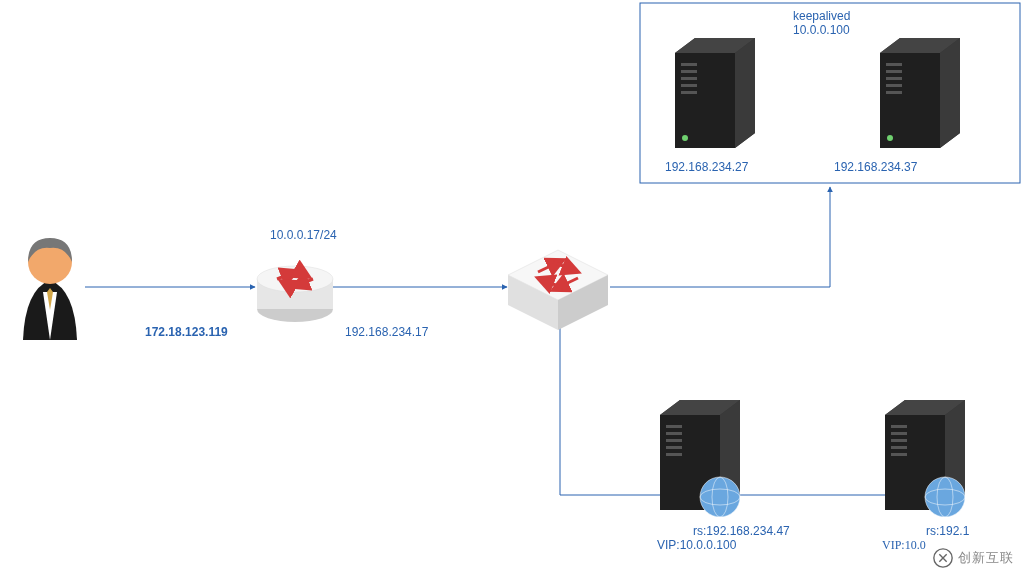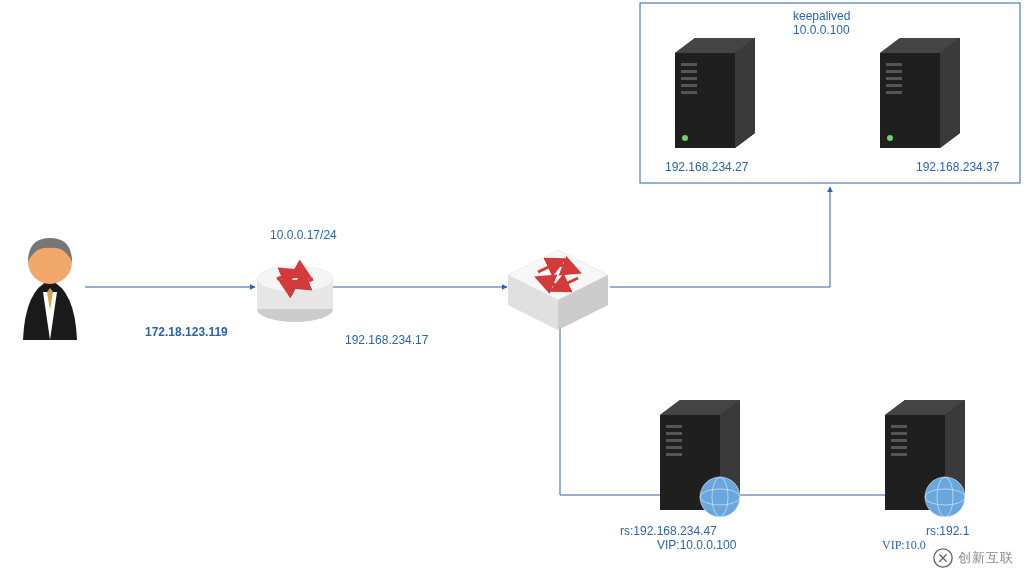--- a/index.html
+++ b/index.html
@@ -155,27 +155,27 @@
     <circle cx="60" cy="97" r="20" fill="#6aa7df"></circle>
     <ellipse cx="60" cy="97" rx="20" ry="8" fill="none" stroke="#fff" stroke-width="0.7" opacity="0.7"></ellipse>
     <ellipse cx="60" cy="97" rx="8" ry="20" fill="none" stroke="#fff" stroke-width="0.7" opacity="0.7"></ellipse>
     <circle cx="60" cy="97" r="20" fill="none" stroke="#fff" stroke-width="0.7" opacity="0.7"></circle>
   </g>
 </svg>
 
 <div class="label" style="left:793px; top:9px;">keepalived</div>
 <div class="label" style="left:793px; top:23px;text-align:center;">10.0.0.100</div>
 <div class="label" style="left:665px; top:160px;text-align:center;">192.168.234.27</div>
-<div class="label" style="left:916px; top:160px;">192.168.234.37</div>
+<div class="label" style="left:834px; top:160px;">192.168.234.37</div>
 
 <div class="label" style="left:270px; top:228px;">10.0.0.17/24</div>
 <div class="label" style="left:145px; top:325px;font-weight:bold;">172.18.123.119</div>
-<div class="label" style="left:345px; top:333px;">192.168.234.17</div>
+<div class="label" style="left:345px; top:325px;">192.168.234.17</div>
 
-<div class="label" style="left:620px; top:524px;">rs:192.168.234.47</div>
+<div class="label" style="left:693px; top:524px;">rs:192.168.234.47</div>
 <div class="label" style="left:657px; top:538px;">VIP:10.0.0.100</div>
 <div class="label" style="left:882px; top:524px;padding-left:44px;">rs:192.1</div>
 <div class="label" style="left:882px; top:538px;font-family:Liberation Serif, serif;">VIP:10.0</div>
 
 <div class="watermark">
   <svg width="22" height="22" viewBox="0 0 24 24">
     <circle cx="12" cy="12" r="10" fill="none" stroke="#666" stroke-width="1.5"></circle>
     <path d="M 8 8 L 16 16 M 16 8 L 8 16" stroke="#666" stroke-width="1.5"></path>
   </svg>
   <span class="wm-text">创新互联</span>

